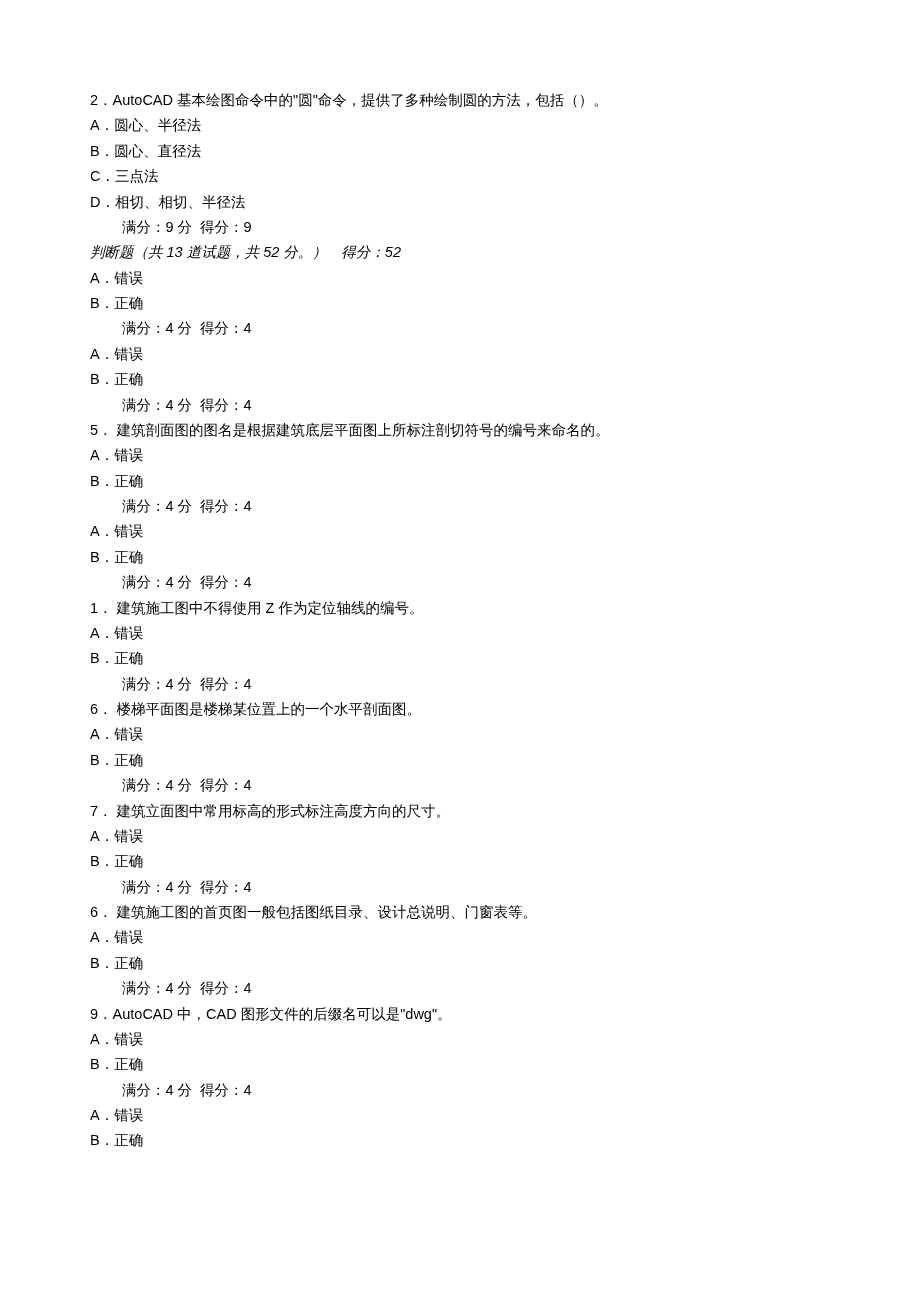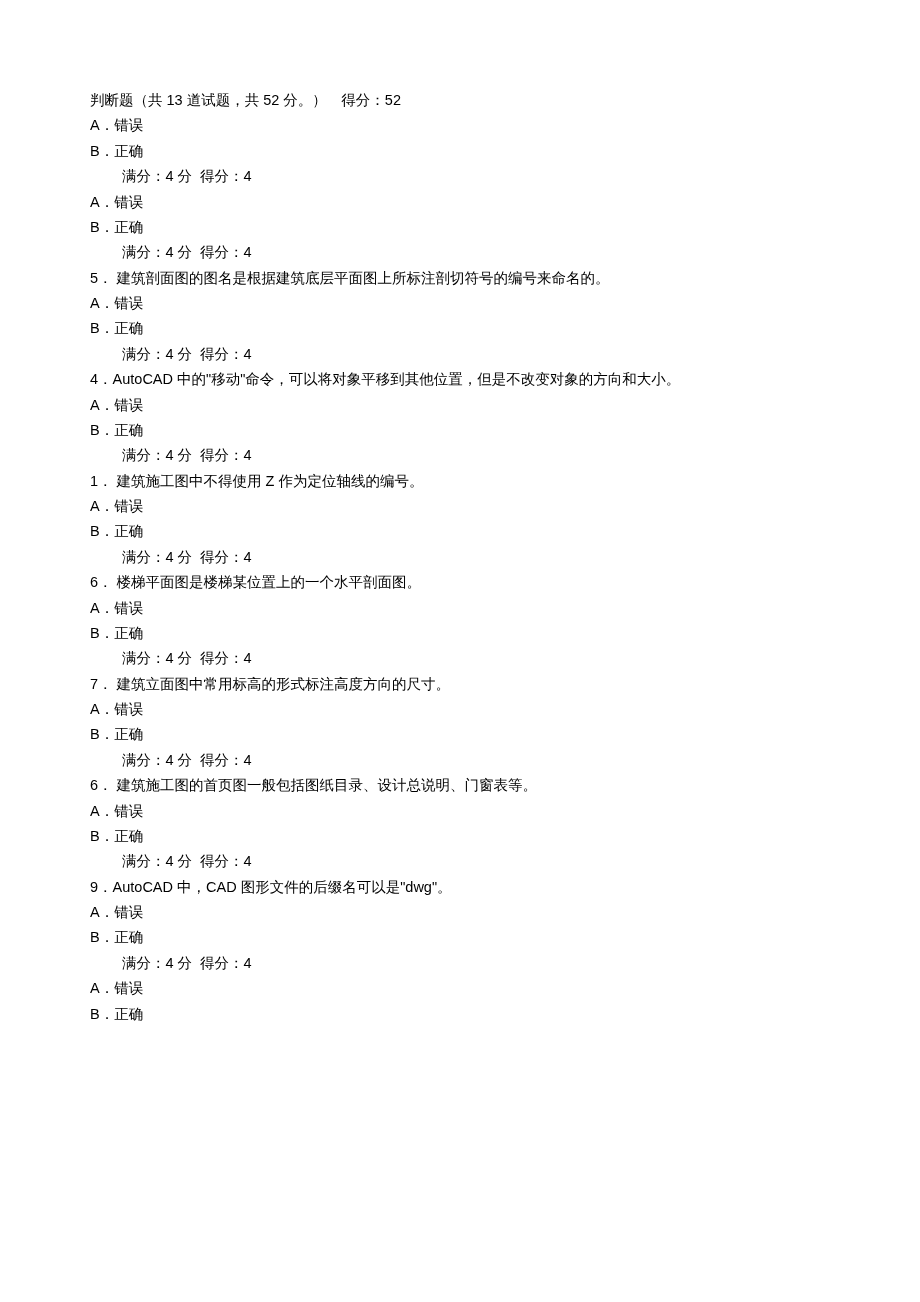--- a/index.html
+++ b/index.html
@@ -22,27 +22,36 @@
     margin: 0;
   }
   .line {
     white-space: pre-wrap;
   }
   .indent {
     padding-left: 2.2em;
   }
   .section-header {
     margin-top: 0;
+    font-style: italic;
   }
 </style>
 </head>
 <body>
 
 <div class="page">
 
+  <div class="block">
+    <div class="line">2．AutoCAD 基本绘图命令中的"圆"命令，提供了多种绘制圆的方法，包括（）。</div>
+    <div class="line">A．圆心、半径法</div>
+    <div class="line">B．圆心、直径法</div>
+    <div class="line">C．三点法</div>
+    <div class="line">D．相切、相切、半径法</div>
+    <div class="line indent">满分：9 分  得分：9</div>
+  </div>
 
   <div class="line section-header">判断题（共 13 道试题，共 52 分。）　得分：52</div>
 
   <div class="block">
     <div class="line">A．错误</div>
     <div class="line">B．正确</div>
     <div class="line indent">满分：4 分  得分：4</div>
   </div>
 
   <div class="block">
@@ -52,21 +61,20 @@
   </div>
 
   <div class="block">
     <div class="line">5． 建筑剖面图的图名是根据建筑底层平面图上所标注剖切符号的编号来命名的。</div>
     <div class="line">A．错误</div>
     <div class="line">B．正确</div>
     <div class="line indent">满分：4 分  得分：4</div>
   </div>
 
   <div class="block">
-    <div class="line">4．AutoCAD 中的"移动"命令，可以将对象平移到其他位置，但是不改变对象的方向和大小。</div>
     <div class="line">A．错误</div>
     <div class="line">B．正确</div>
     <div class="line indent">满分：4 分  得分：4</div>
   </div>
 
   <div class="block">
     <div class="line">1． 建筑施工图中不得使用 Z 作为定位轴线的编号。</div>
     <div class="line">A．错误</div>
     <div class="line">B．正确</div>
     <div class="line indent">满分：4 分  得分：4</div>

